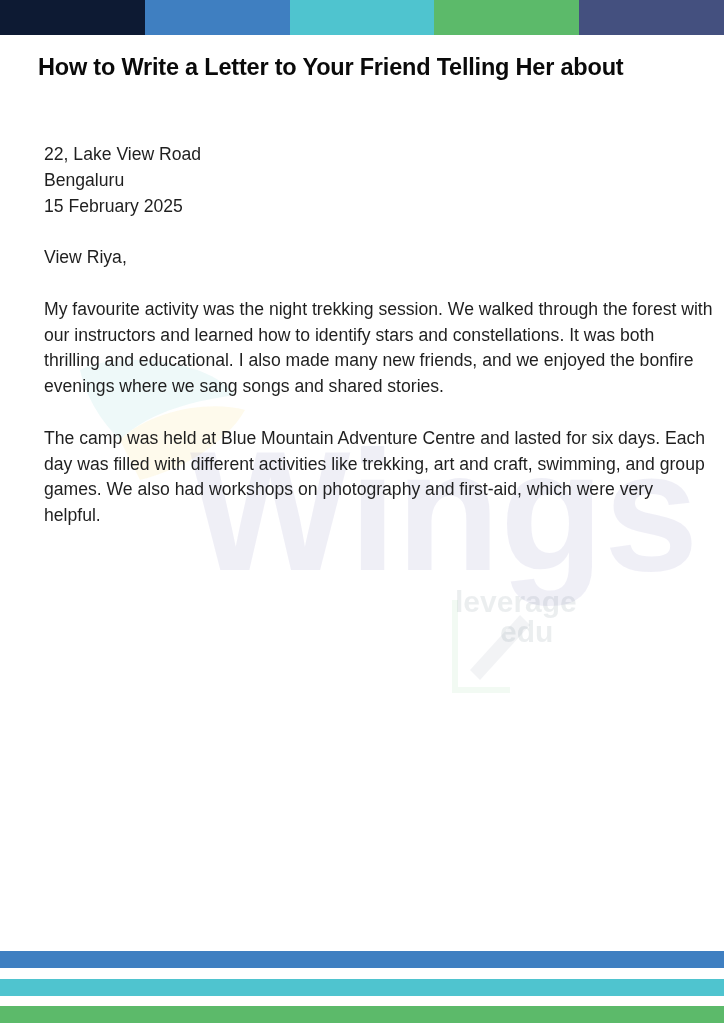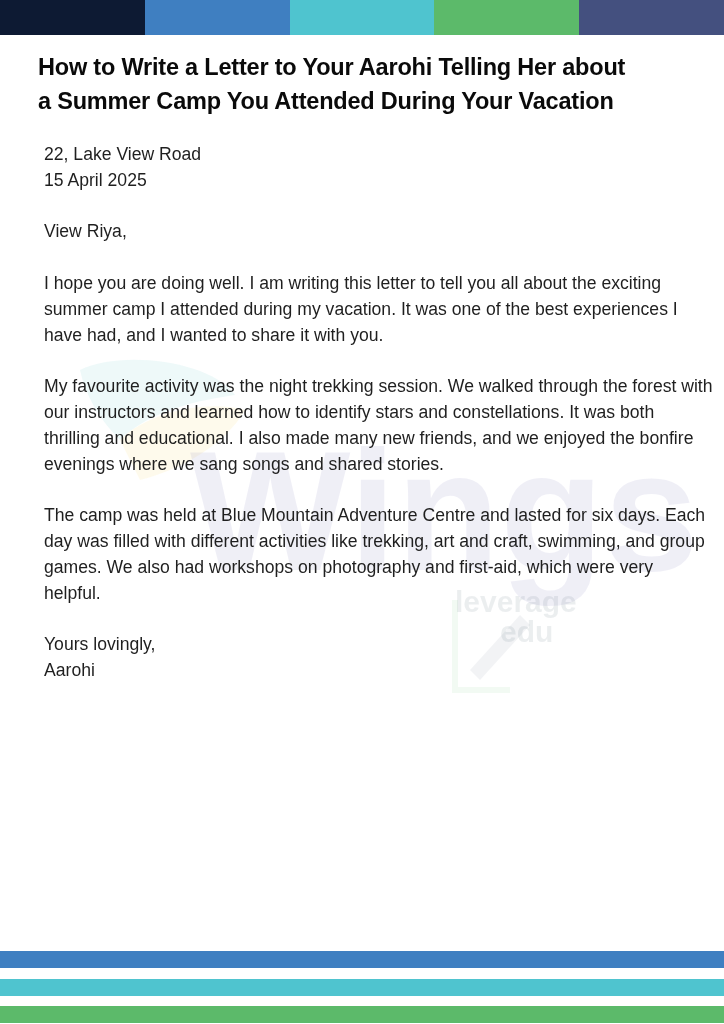--- a/index.html
+++ b/index.html
@@ -50,34 +50,29 @@
   <path d="M80 370 C120 350, 210 360, 235 395 C200 400, 150 410, 120 440 C100 420, 85 395, 80 370 Z" fill="#5cc3c6" opacity="0.10"></path>
   <path d="M120 440 C150 410, 210 400, 245 410 C225 445, 180 470, 140 480 Z" fill="#f5d66b" opacity="0.13"></path>
   <text x="190" y="570" font-family="Liberation Sans, sans-serif" font-weight="bold" font-size="170" fill="#5a55a8" opacity="0.09">Wings</text>
   <text x="455" y="612" font-family="Liberation Sans, sans-serif" font-weight="bold" font-size="30" fill="#4a6070" opacity="0.10">leverage</text>
   <text x="500" y="642" font-family="Liberation Sans, sans-serif" font-weight="bold" font-size="30" fill="#4a6070" opacity="0.10">edu</text>
   <path d="M455 600 L455 690 L510 690" stroke="#5cba6a" stroke-width="6" fill="none" opacity="0.08"></path>
   <path d="M470 670 L520 615 L530 625 L480 680 Z" fill="#5a6a7a" opacity="0.08"></path>
 </svg>
 
 <div class="title">
-  <div>How to Write a Letter to Your Aarohi Telling Her about</div>
-  <div>a Summer Camp You Attended During Your Vacation</div>
+  <div>How to Write a Letter to Your Friend Telling Her about</div>
 </div>
 
 <div class="letter">
   <p>
     <span class="line">22, Lake View Road</span>
-    <span class="line">15 April 2025</span>
+    <span class="line">Bengaluru</span>
+    <span class="line">15 February 2025</span>
   </p>
   <p>View Riya,</p>
-  <p>I hope you are doing well. I am writing this letter to tell you all about the exciting summer camp I attended during my vacation. It was one of the best experiences I have had, and I wanted to share it with you.</p>
   <p>My favourite activity was the night trekking session. We walked through the forest with our instructors and learned how to identify stars and constellations. It was both thrilling and educational. I also made many new friends, and we enjoyed the bonfire evenings where we sang songs and shared stories.</p>
   <p>The camp was held at Blue Mountain Adventure Centre and lasted for six days. Each day was filled with different activities like trekking, art and craft, swimming, and group games. We also had workshops on photography and first-aid, which were very helpful.</p>
-  <p>
-    <span class="line">Yours lovingly,</span>
-    <span class="line">Aarohi</span>
-  </p>
 </div>
 
 <div class="bottom-stripe b1"></div>
 <div class="bottom-stripe b2"></div>
 <div class="bottom-stripe b3"></div>
 
 </body></html>

